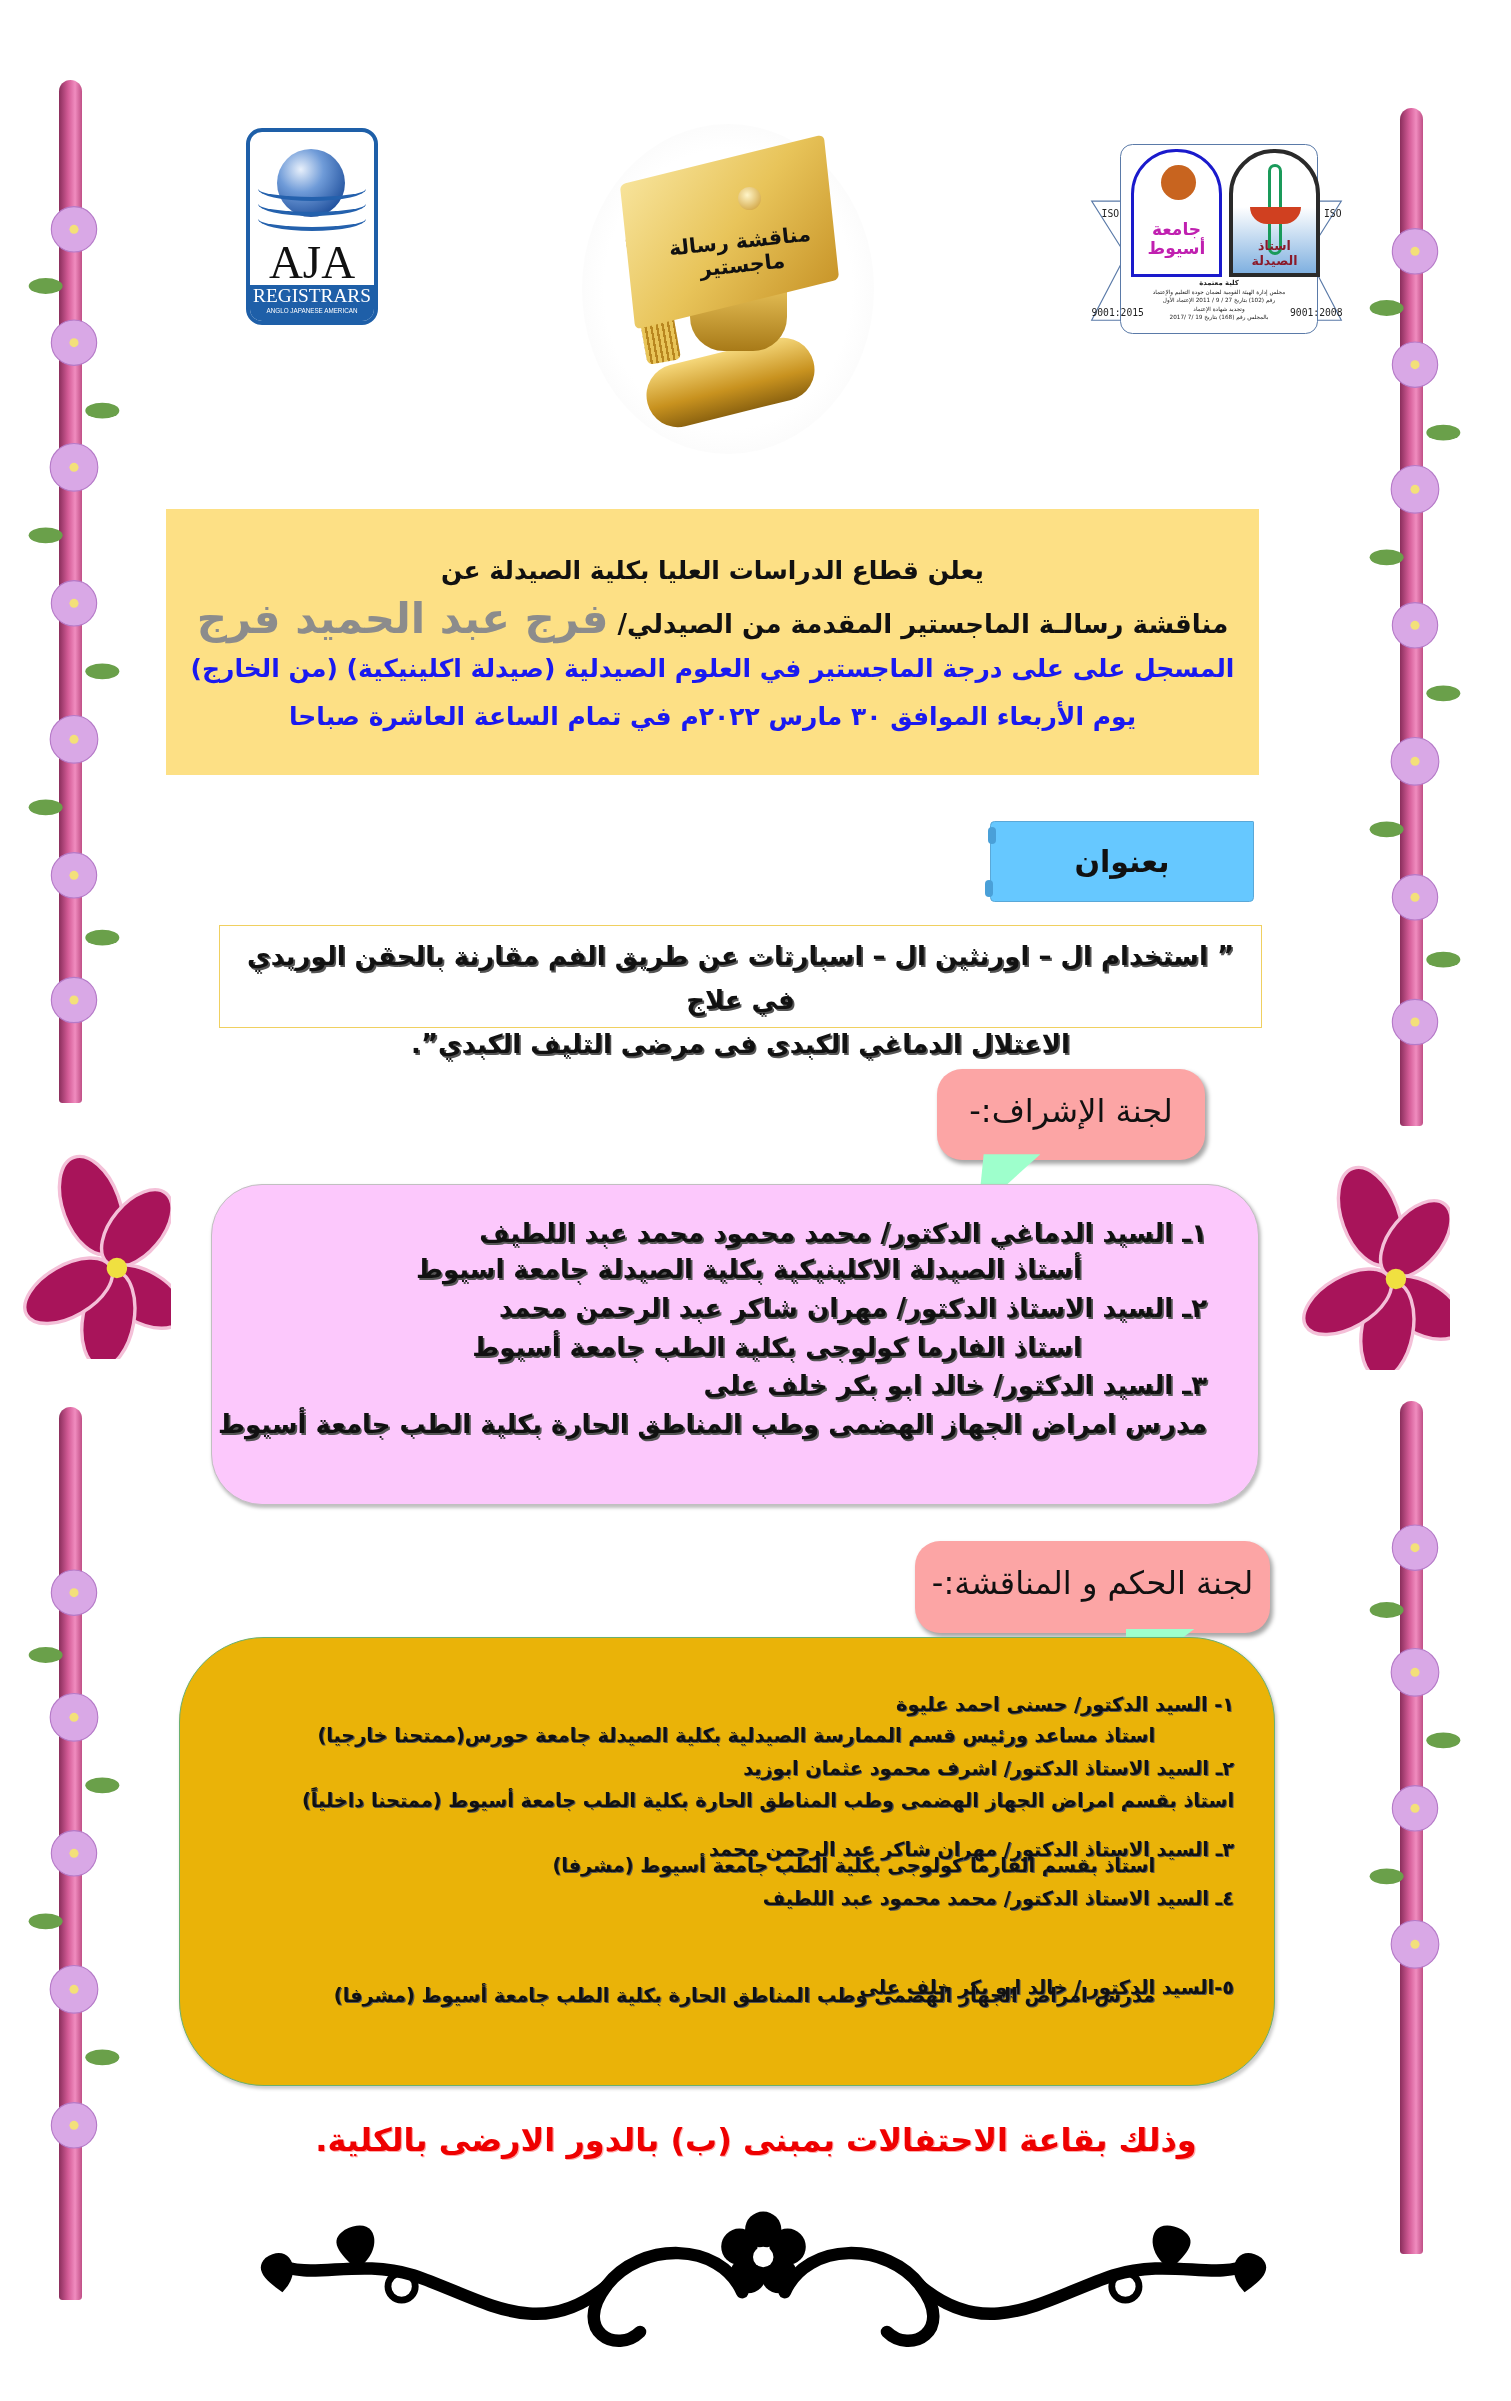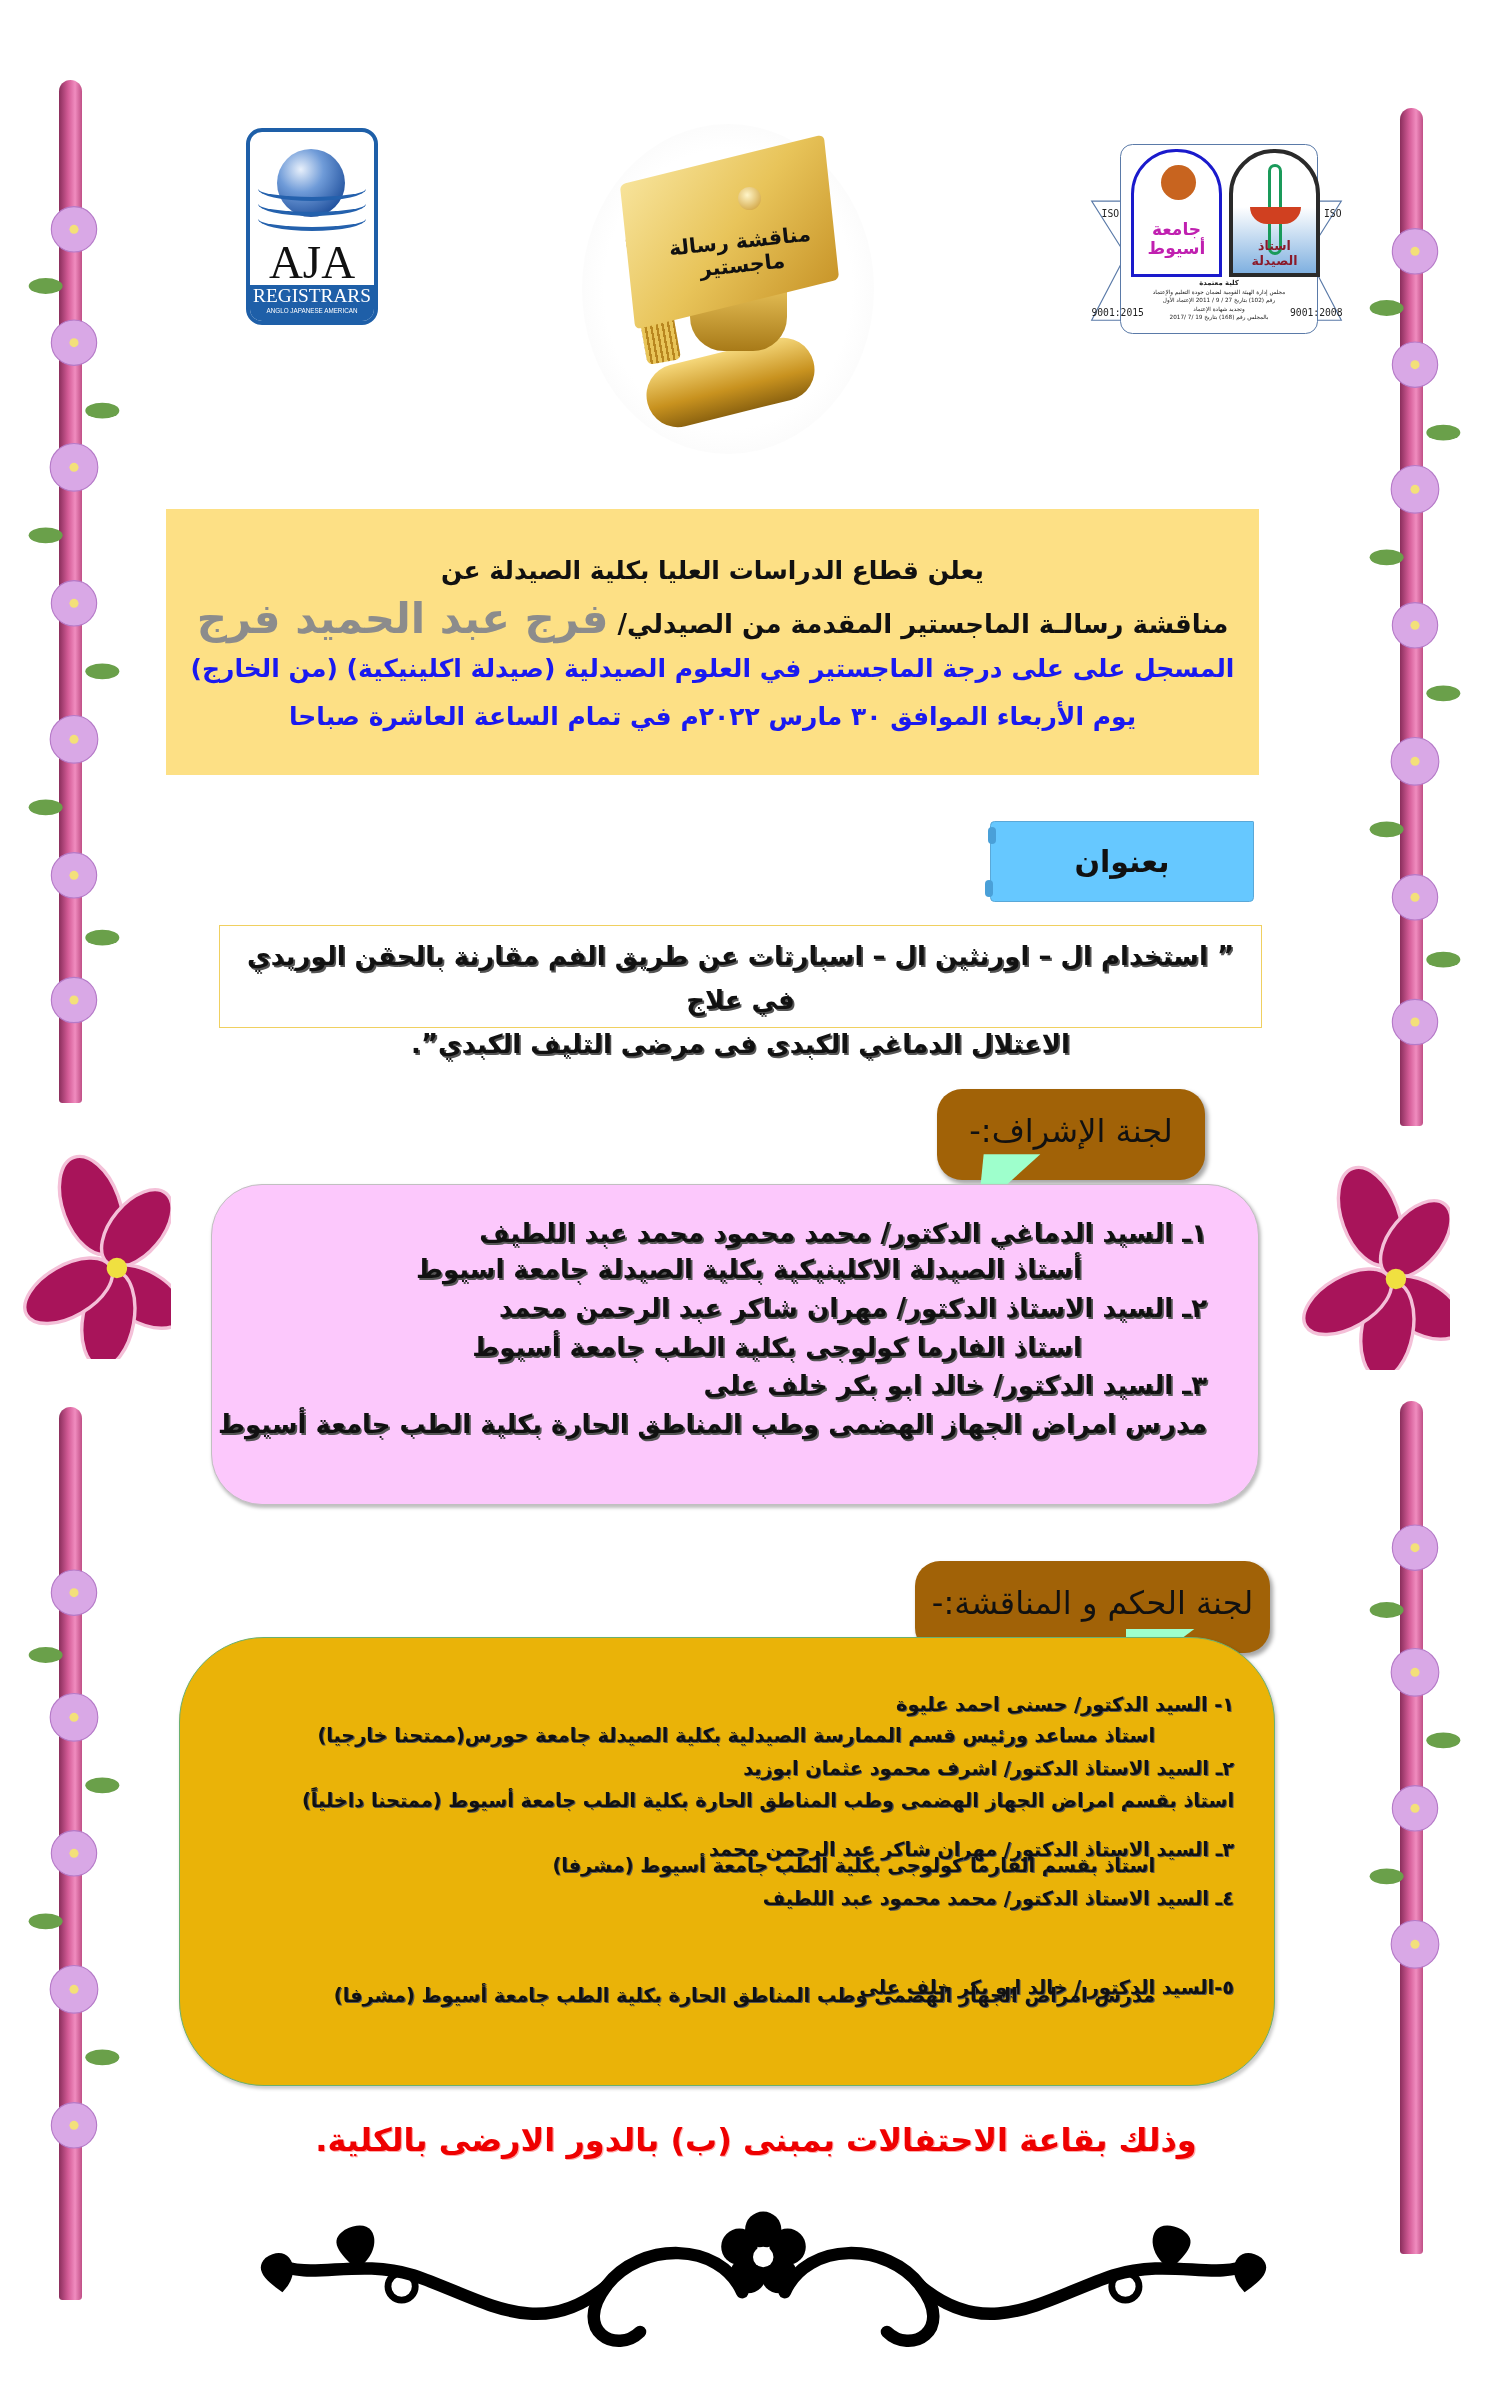--- a/index.html
+++ b/index.html
@@ -46,21 +46,21 @@
   .announce .l4{top:193px;font-size:25px;color:#1a1af0;}
   
   .banner{left:990px;top:821px;width:264px;height:81px;background:#66c8ff;border:1.1px solid #5aa8d8;border-radius:4.5px 1.1px 4.5px 4.5px;box-sizing:border-box;}
   .banner .roll-top{position:absolute;left:-3.4px;top:4.5px;width:8px;height:17px;border-radius:4px;background:#4aa0d8;}
   .banner .roll-bot{position:absolute;left:-5.7px;bottom:4.5px;width:8px;height:17px;border-radius:4px;background:#4aa0d8;}
   .banner .t{position:absolute;left:0;right:0;top:21.6px;text-align:center;font-weight:bold;font-size:30px;color:#111;}
   
   .titlebox{left:219px;top:925px;width:1043px;height:103px;border:1.1px solid #f0d060;box-sizing:border-box;background:#fff;}
   .titlebox .t{position:absolute;left:11.4px;right:11.4px;top:8px;text-align:center;font-weight:bold;font-size:26px;line-height:44px;color:#111;text-shadow:1.7px 1.7px 0 #555;}
   
-  .bubble{background:#a16207;border-radius:25px;box-shadow:2.3px 3.4px 4.5px rgba(0,0,0,0.35);margin-top:20px;}
+  .bubble{background:#fca5a5;border-radius:25px;box-shadow:2.3px 3.4px 4.5px rgba(0,0,0,0.35);}
   .bubble .t{position:absolute;left:0;right:0;text-align:center;font-size:32px;color:#111;}
   
   .pinkbox{left:211px;top:1184px;width:1048px;height:321px;background:#fcc8fc;border:1.1px solid #c0c0c0;border-radius:51px;box-sizing:border-box;box-shadow:1.1px 2.3px 3.4px rgba(0,0,0,0.25);}
   .cyanbox{left:179px;top:1637px;width:1096px;height:449px;background:#eab308;border:1.1px solid #6ab070;border-radius:85px;box-sizing:border-box;box-shadow:1.1px 2.3px 3.4px rgba(0,0,0,0.2);}
   .member{position:absolute;right:51px;font-weight:bold;color:#111;text-shadow:1.7px 1.7px 0 #555;white-space:nowrap;}
   .pinkbox .member{font-size:26px;}
   .cyanbox .member{font-size:19.3px;text-shadow:1.1px 1.1px 0 #555;}
   
   .location{left:0;right:0;top:2121px;text-align:center;font-weight:bold;font-size:32px;color:#ee0000;text-shadow:1.1px 1.1px 0 #ffaaaa;}
   

